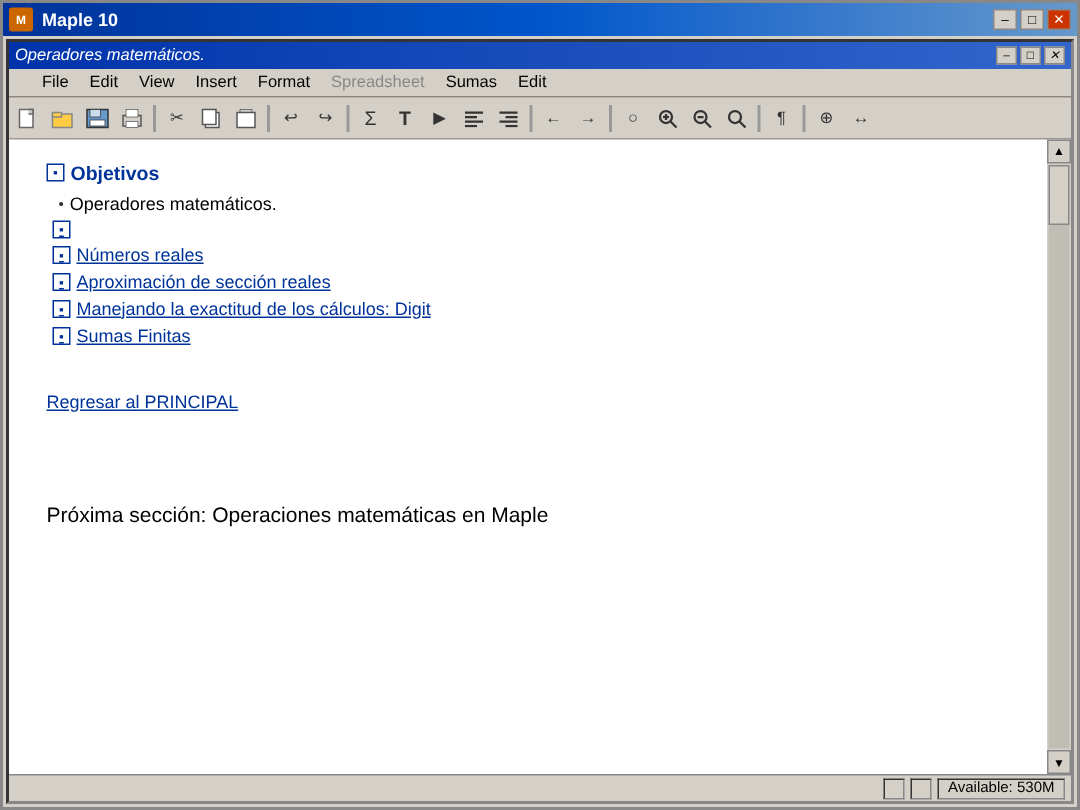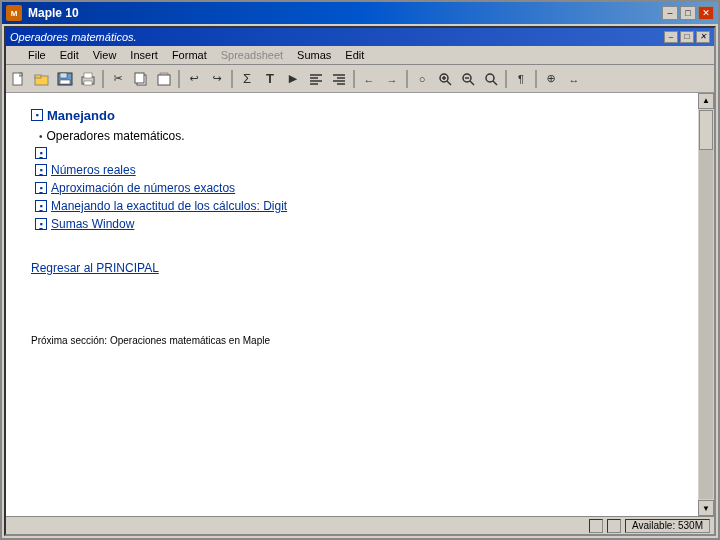--- a/index.html
+++ b/index.html
@@ -256,21 +256,21 @@
       margin-top: 2px;
     }
     .bottom-link {
       color: #003399;
       text-decoration: underline;
       cursor: pointer;
       font-size: 12px;
       margin-top: 20px;
     }
     .bottom-note {
-      font-size: 10px;
+      font-size: 14px;
       color: #000;
       margin-top: 60px;
     }
     .outer-window {
       border: 2px solid #888;
       width: 720px;
       height: 540px;
       display: flex;
       flex-direction: column;
       overflow: hidden;
@@ -419,50 +419,50 @@
       <div class="toolbar-separator"></div>
       <div class="toolbar-btn">⊕</div>
       <div class="toolbar-btn">↔</div>
     </div>
 
     <div class="main-container">
       <div class="content-area">
 
         <div class="section-title">
           <div class="section-indicator">▪</div>
-          <span>Manejando</span>
+          <span>Objetivos</span>
         </div>
 
         <div class="bullet-item">
           <span class="bullet-dot">•</span>
           <span>Operadores matemáticos.</span>
         </div>
 
         <div class="doc-link">
           <div class="section-indicator" style="border-color:#003399">▪</div>
         </div>
 
         <div class="doc-link">
           <div class="section-indicator">▪</div>
           <span>Números reales</span>
         </div>
 
         <div class="doc-link">
           <div class="section-indicator">▪</div>
-          <span>Aproximación de  números exactos</span>
+          <span>Aproximación de  sección reales</span>
         </div>
 
         <div class="doc-link">
           <div class="section-indicator">▪</div>
           <span>Manejando la exactitud de los cálculos: Digit</span>
         </div>
 
         <div class="doc-link">
           <div class="section-indicator">▪</div>
-          <span>Sumas Window</span>
+          <span>Sumas Finitas</span>
         </div>
 
         <div style="margin-top: 30px;">
           <span class="bottom-link">Regresar al PRINCIPAL</span>
         </div>
 
         <div class="bottom-note">Próxima sección:  Operaciones matemáticas en Maple</div>
 
       </div>
 

